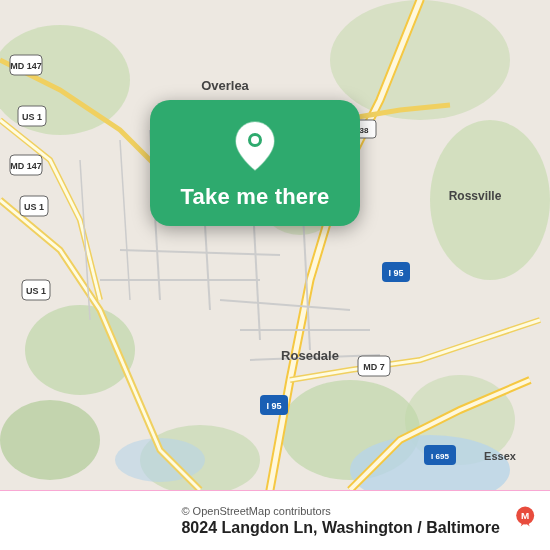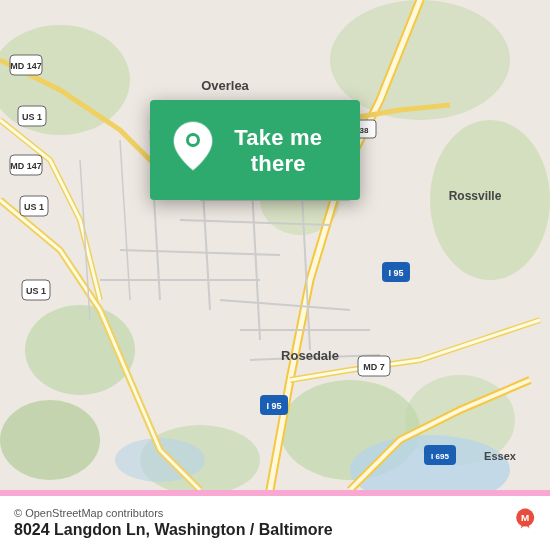--- a/index.html
+++ b/index.html
@@ -27,23 +27,23 @@
       top: 0; left: 0;
     }
 
     
     #action-card {
       position: absolute;
       top: 100px;
       left: 150px;
       width: 210px;
       background: #2eaa6e;
-      border-radius: 4px;
-      display: flex;
-      flex-direction: row;
+      border-radius: 20px;
+      display: flex;
+      flex-direction: column;
       align-items: center;
       padding: 18px 20px 16px;
       cursor: pointer;
       box-shadow: 0 4px 18px rgba(0,0,0,0.35);
     }
 
     #pin-icon-wrap {
       width: 56px;
       height: 56px;
       display: flex;
@@ -60,23 +60,23 @@
       letter-spacing: 0.2px;
     }
 
     
     #bottom-bar {
       width: 550px;
       height: 60px;
       background: #fff;
       display: flex;
       align-items: center;
-      justify-content: space-between;
+      justify-content: flex-end;
       padding: 0 14px 0 14px;
-      border-top: 6px solid #f9a8d4;
+      border-top: 1px solid #f9a8d4;
     }
 
     #attribution {
       font-size: 11px;
       color: #555;
     }
 
     #address-text {
       font-size: 16px;
       font-weight: 600;

